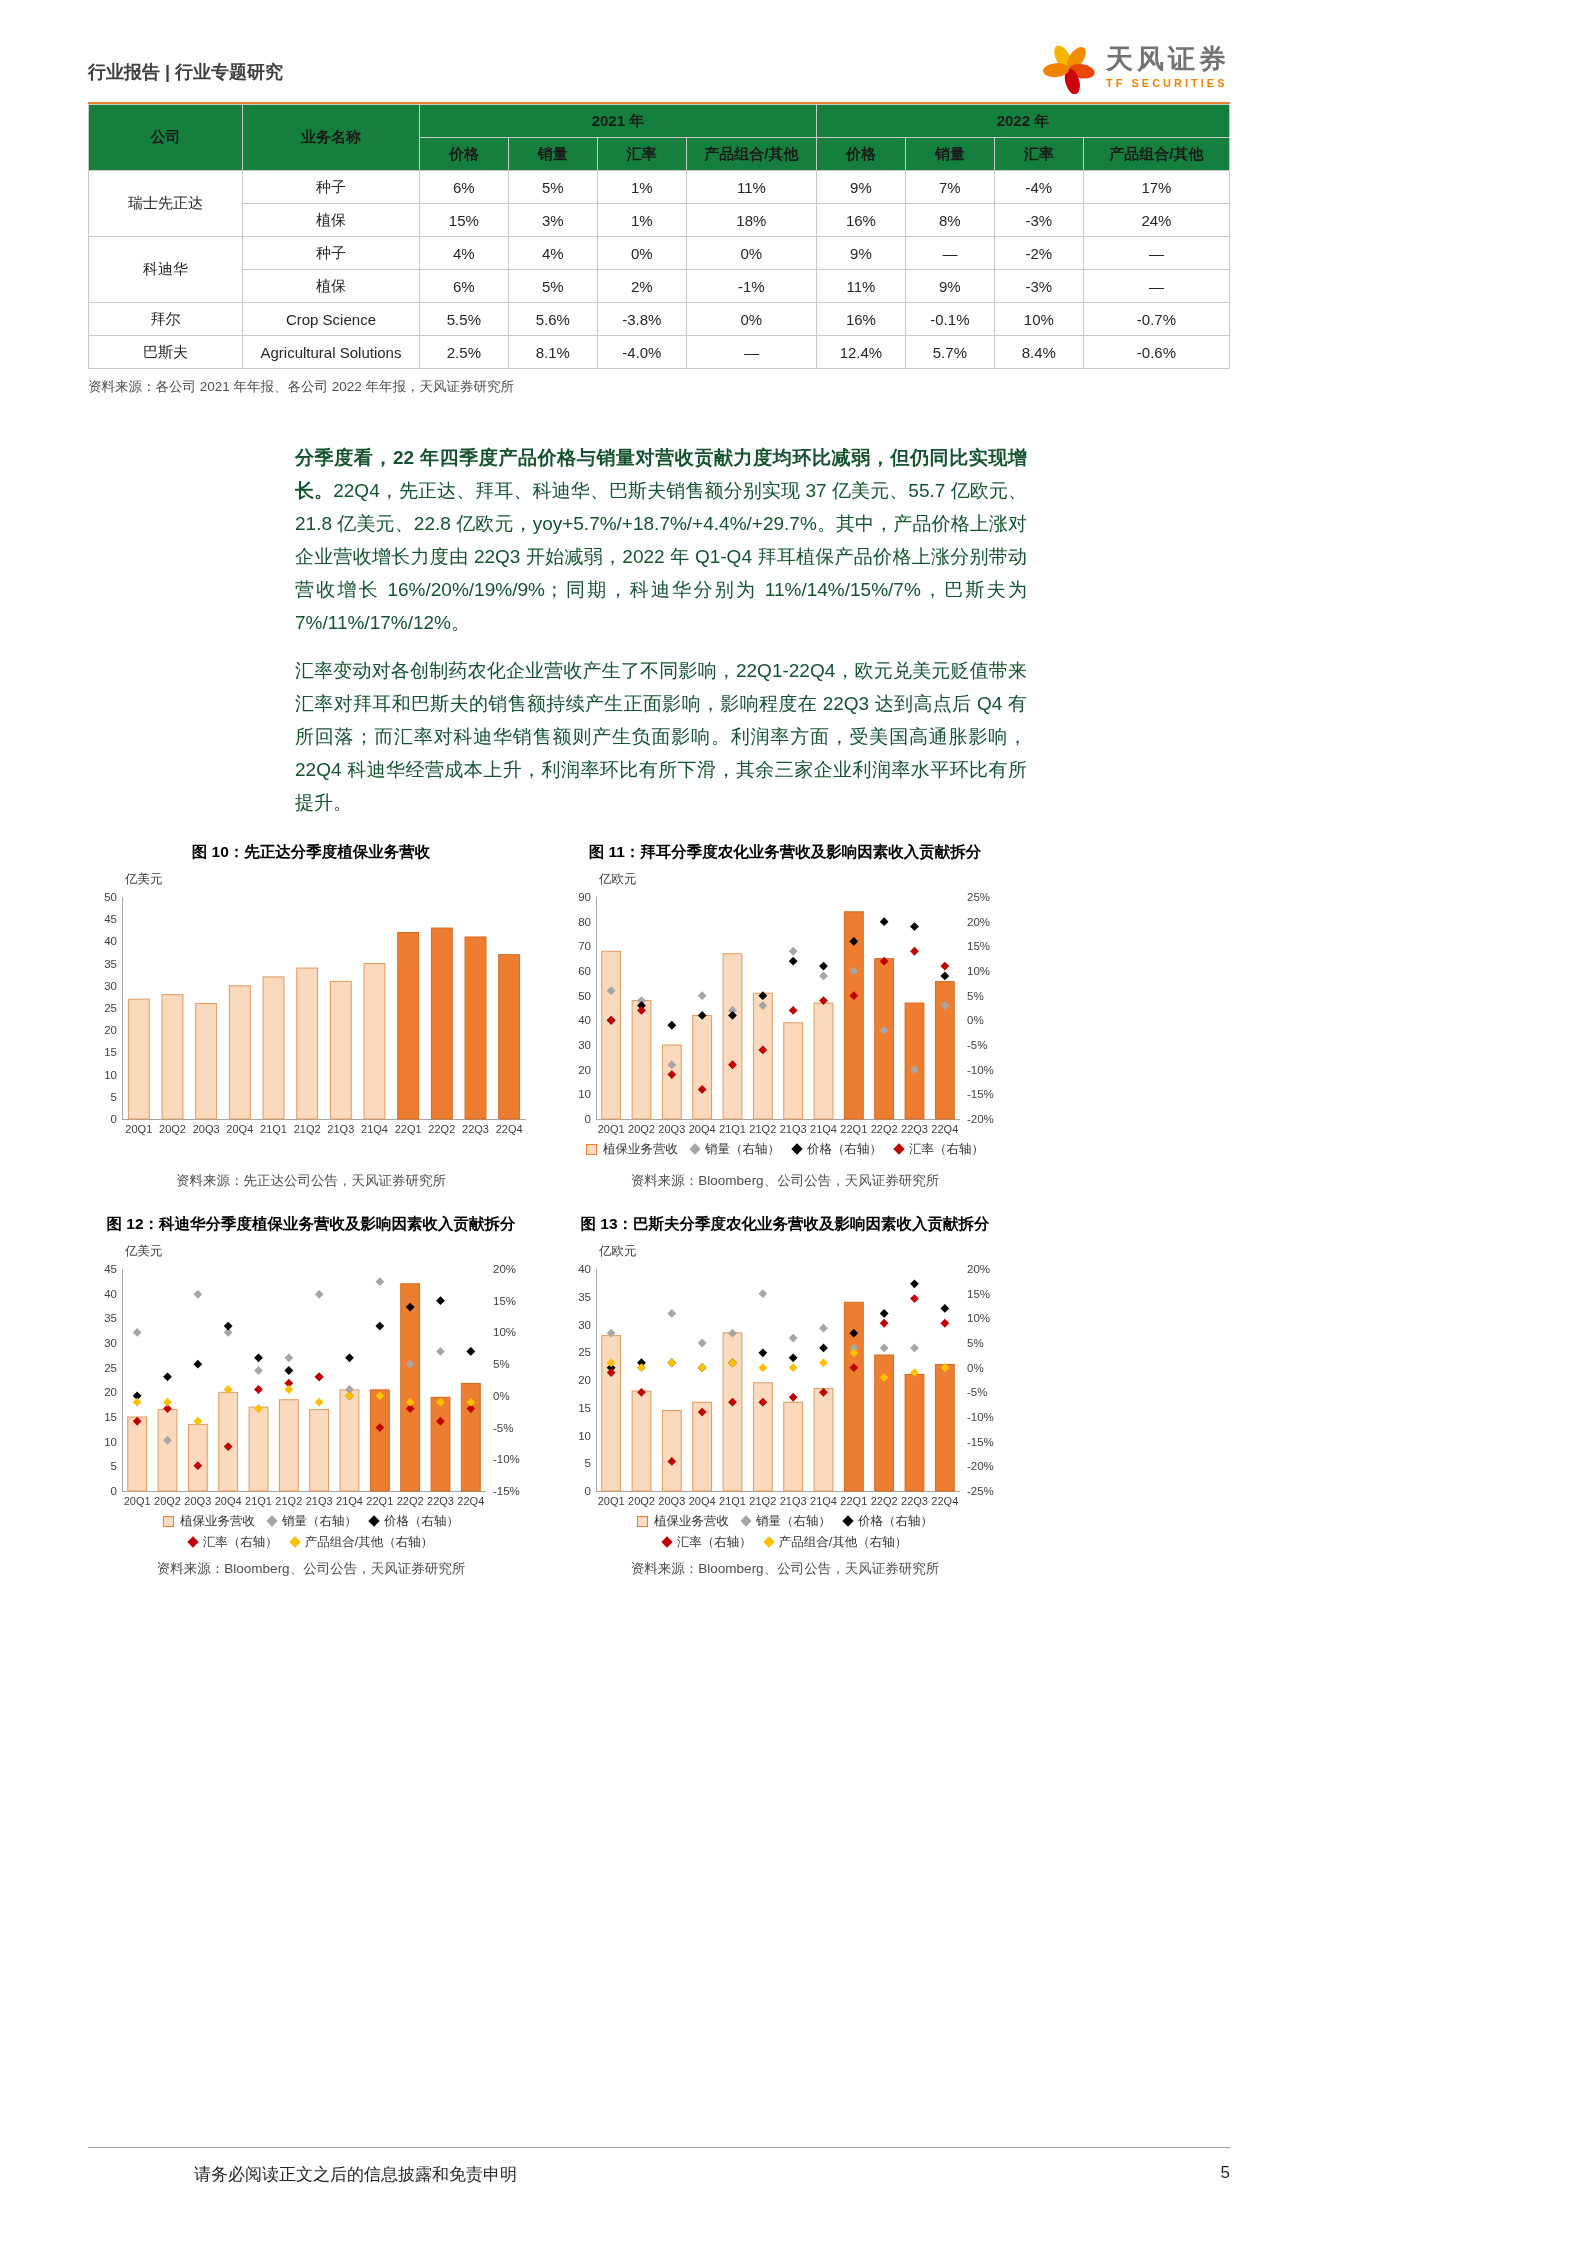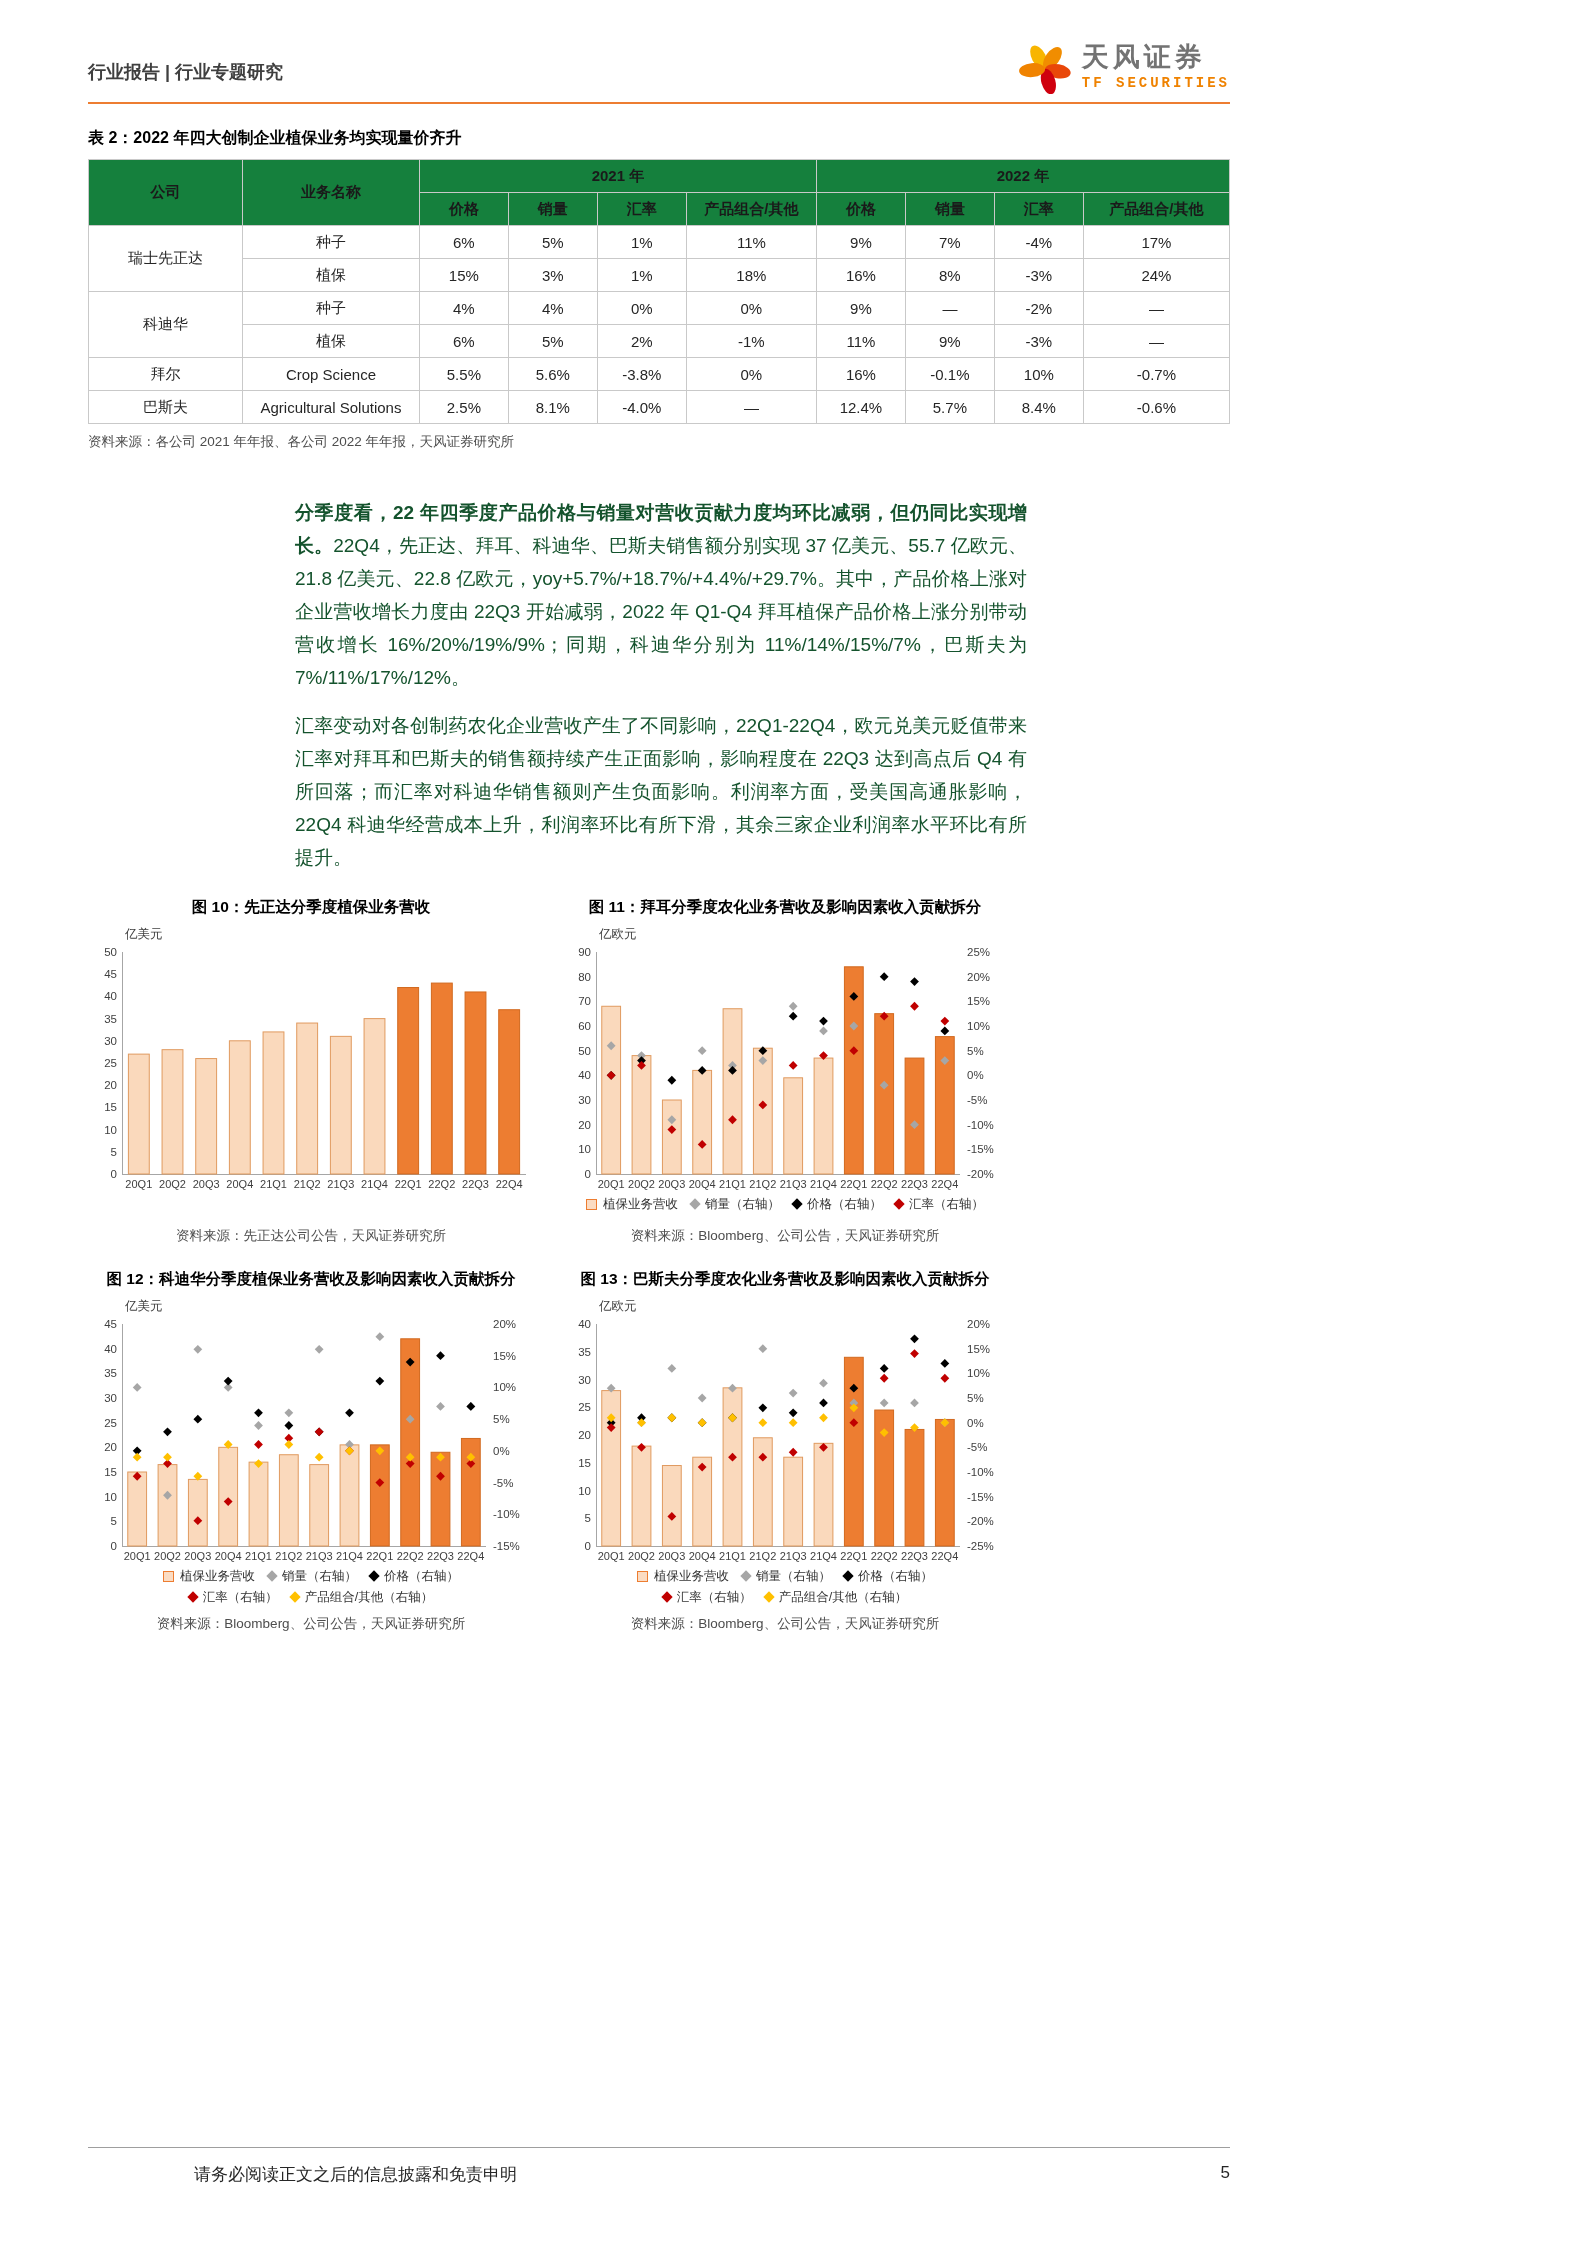--- a/index.html
+++ b/index.html
@@ -9,21 +9,21 @@
   }
   .content{padding:40px 88px 0 88px;}
 
   
   .hdr{display:flex;justify-content:space-between;align-items:flex-end;
        padding-bottom:8px;border-bottom:2px solid #ed7d31;}
   .hdr-left{font-size:18px;font-weight:700;color:#3f3f3f;padding-bottom:10px;}
   .brand{display:flex;align-items:center;gap:10px;}
   .brand-text{display:flex;flex-direction:column;align-items:flex-start;}
   .brand-cn{font-size:27px;font-weight:700;color:#737373;letter-spacing:4px;line-height:1.1;}
-  .brand-en{font-size:14px;color:#ef8200;letter-spacing:3px;margin-top:3px;font-weight:700;font-family:Liberation Mono, monospace;}
+  .brand-en{font-size:11px;color:#ef8200;letter-spacing:3px;margin-top:3px;font-weight:700;}
 
   
   .tbl-title{font-size:16px;font-weight:700;color:#000;margin:24px 0 10px 0;}
   .tbl{width:100%;border-collapse:collapse;table-layout:fixed;font-size:15px;color:#262626;}
   .tbl th,.tbl td{border:1px solid #c9c9c9;text-align:center;vertical-align:middle;
       padding:5px 4px;height:22px;overflow:hidden;}
   .tbl thead th{background:#15803d;font-weight:700;color:#1a1a1a;}
   .src{font-size:13.5px;color:#4d4d4d;margin-top:9px;}
 
   
@@ -67,21 +67,20 @@
             <ellipse rx="7" ry="13" cy="-13" fill="#f08300" transform="rotate(-95)"></ellipse>
           </g>
         </svg>
         <div class="brand-text">
           <div class="brand-cn">天风证券</div>
           <div class="brand-en">TF SECURITIES</div>
         </div>
       </div>
     </header>
 
-    <div class="tbl-title">表 2：2022 年四大创制企业植保业务均实现量价齐升</div>
 
     <table class="tbl">
       <colgroup>
         <col style="width:13.5%">
           <col style="width:15.5%">
         <col style="width:7.8%">
           <col style="width:7.8%">
           <col style="width:7.8%">
           <col style="width:11.4%">
         <col style="width:7.8%">

